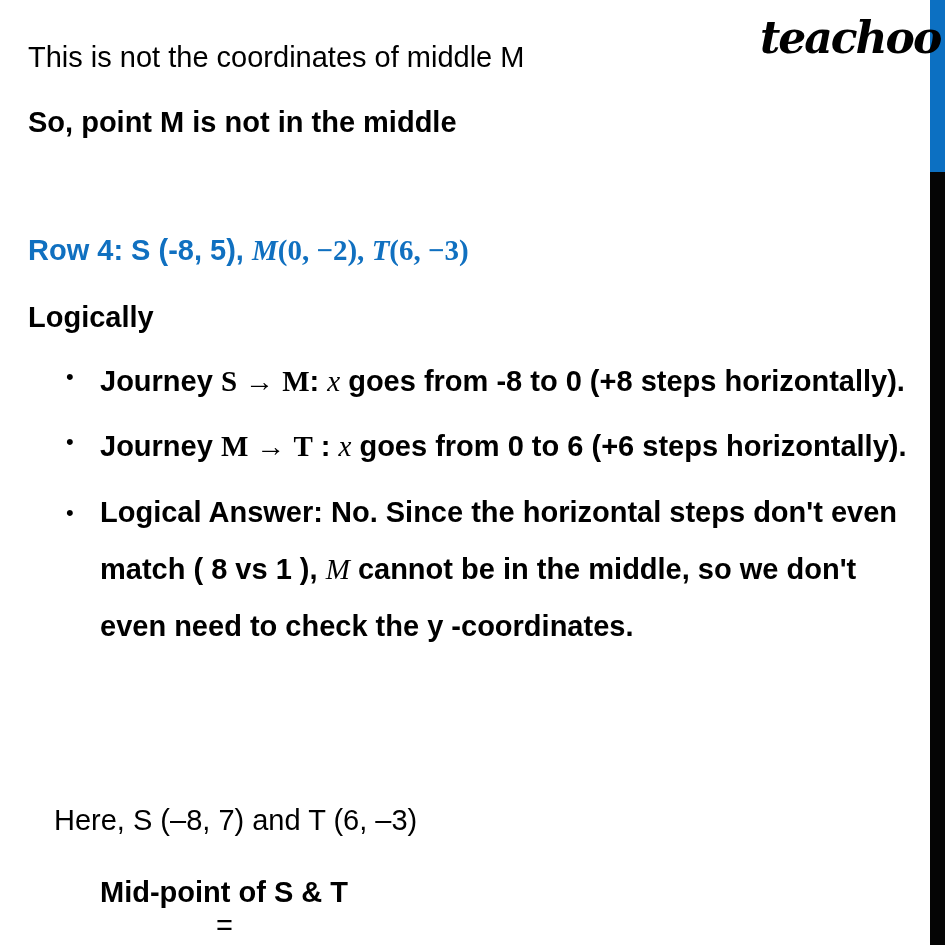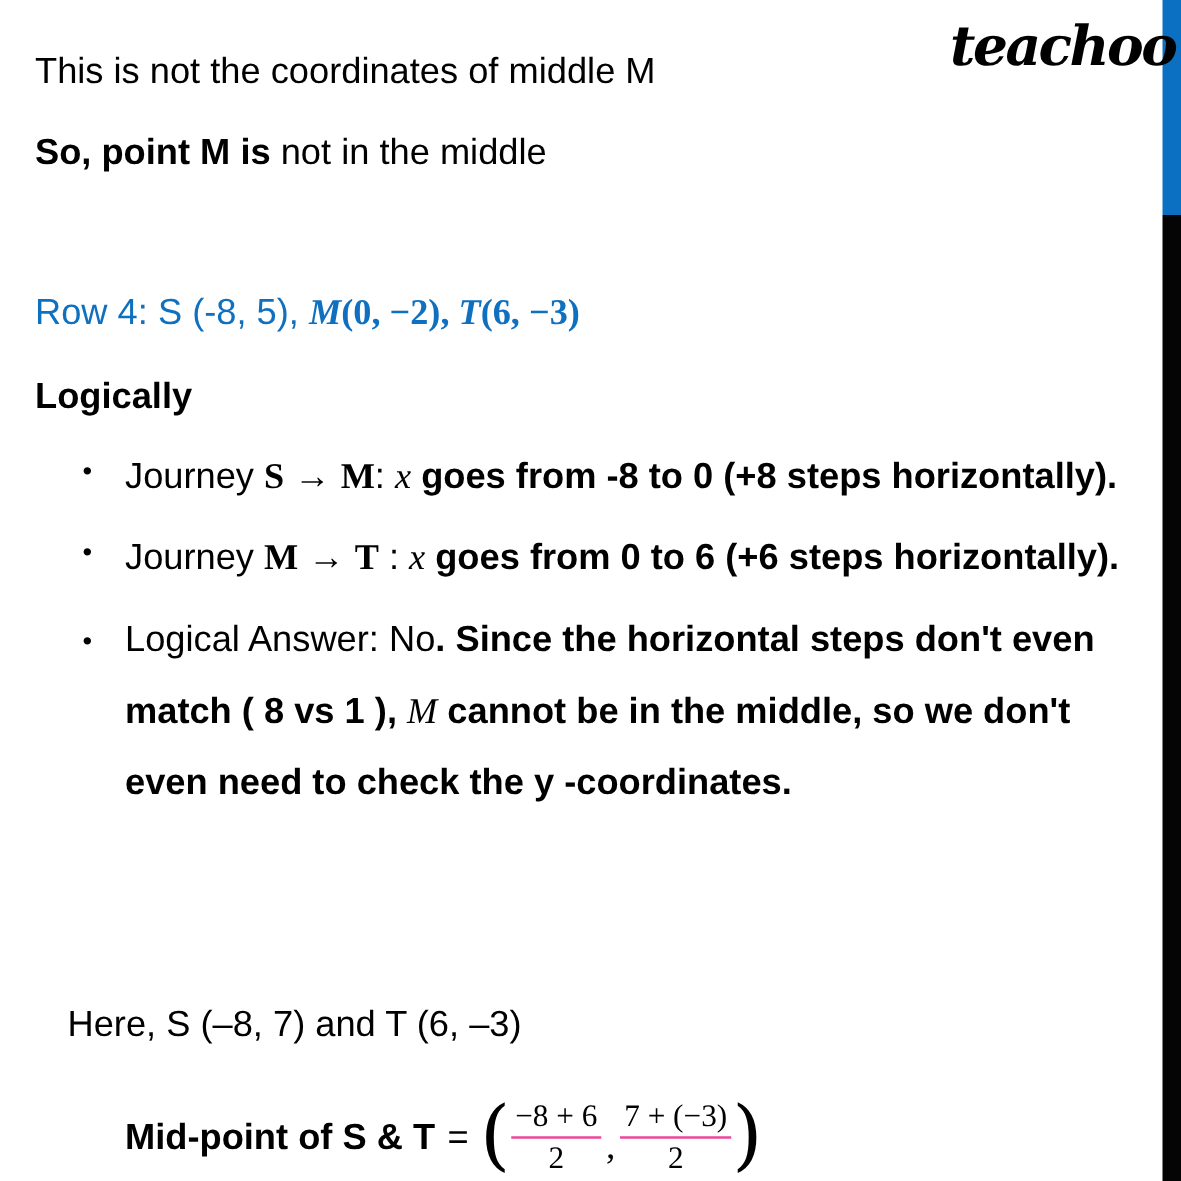--- a/index.html
+++ b/index.html
@@ -36,28 +36,28 @@
   #b1 { top:364px; }
   #b2 { top:429px; }
   #b3 { top:484px; line-height:57px; }
   #b3 .dot { line-height:57px; }
 
   #formulaH { left:28px; top:743px; font-weight:700; }
   #given    { left:28px; top:803px;margin-left:26px; }
 
   
   .s-plain  { font-weight:700; }
-  .s-bold   { font-weight:400; }
+  .s-bold   { font-weight:700; }
   .s-mathb  { font-family:"Liberation Serif","DejaVu Serif",serif; font-weight:700; }
   .s-mathbi { font-family:"Liberation Serif","DejaVu Serif",serif; font-weight:700; font-style:italic; }
   .s-mathi  { font-family:"Liberation Serif","DejaVu Serif",serif; font-style:italic; }
 
   
   #midpoint { position:absolute; left:100px; top:876px; height:68px;
-              display:flex; align-items:center; }
+              display:flex; align-items:center;flex-direction:column; }
   .mp-label { font-weight:700; font-size:29px; }
   .mp-eq    { font-size:29px; margin:0 9px 0 10px; }
   .paren    { font-family:"DejaVu Serif","Liberation Serif",serif;
               font-size:62px; font-weight:400; line-height:1;
               transform:translateY(-2px); }
   .frac { display:inline-flex; flex-direction:column; align-items:center;
           font-family:"Liberation Serif","DejaVu Serif",serif;
           font-size:25px; line-height:1.1; margin:0 1px; }
   .frac .num { padding:0 3px 2px; border-bottom:2px solid #ec4899;text-align:center; }
   .frac .den { padding-top:2px; }

